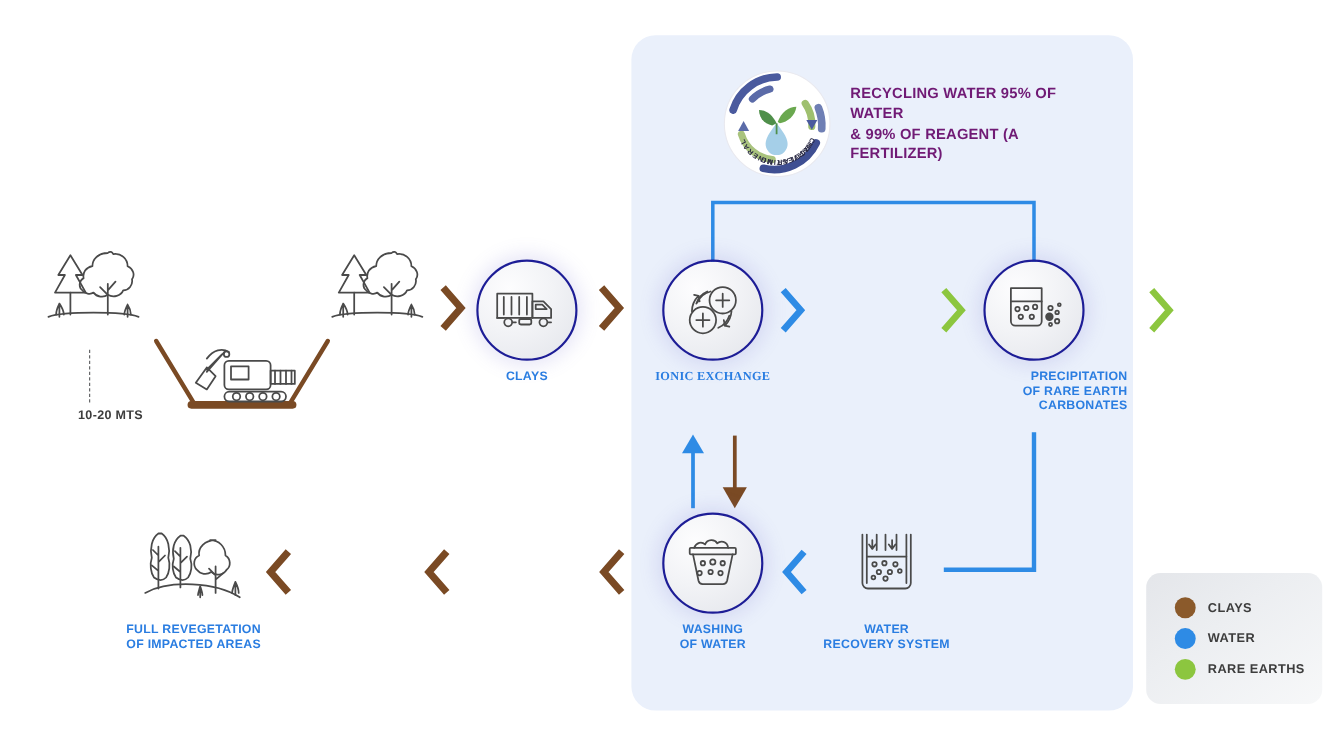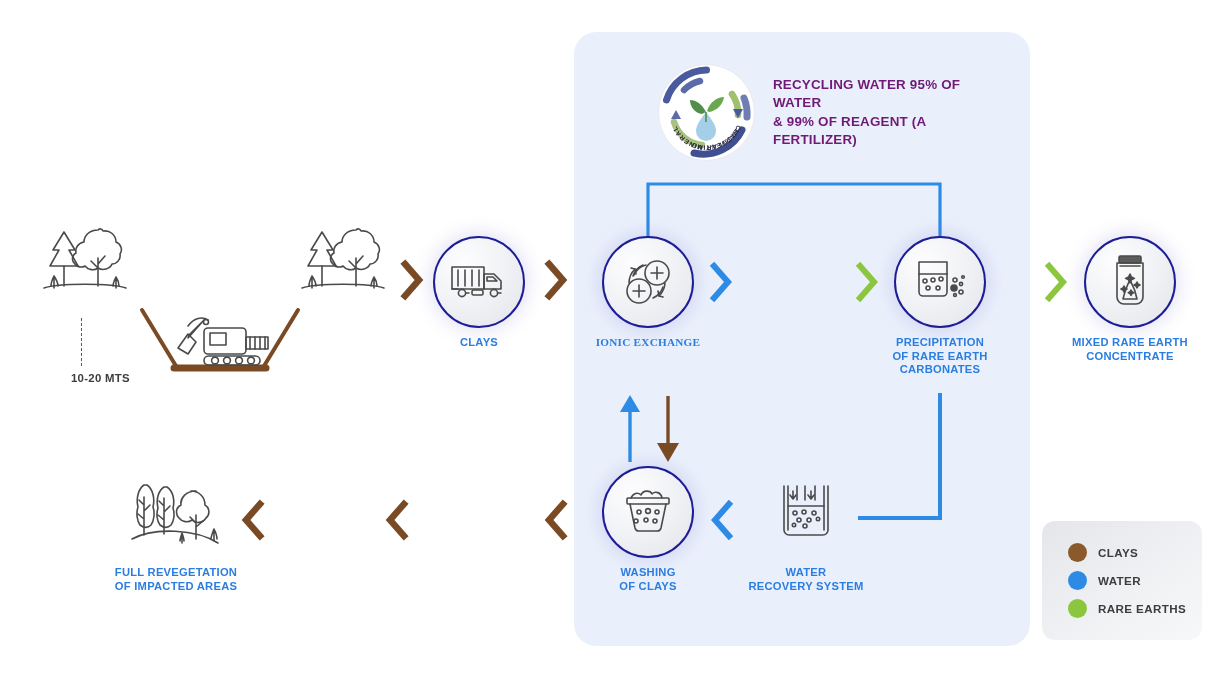--- a/index.html
+++ b/index.html
@@ -237,69 +237,51 @@
         <circle cx="17" cy="32" r="2"></circle>
           <circle cx="27" cy="32" r="2"></circle>
         <circle cx="44" cy="24" r="2"></circle>
           <circle cx="50" cy="28" r="1.6"></circle>
         <circle cx="43" cy="32" r="3" fill="#4a4a4a"></circle>
         <circle cx="50" cy="36" r="2"></circle>
           <circle cx="44" cy="39" r="1.4"></circle>
         <circle cx="52" cy="21" r="1.3"></circle>
       </svg>
     </div>
-    <div class="label" style="top:100px;">
+    <div class="label" style="top:100px;text-align:right;">
       <div>PRECIPITATION</div>
       <div>OF RARE EARTH</div>
       <div>CARBONATES</div>
     </div>
   </div>
 
   <div class="chev" style="left:1044px;top:260px;">
     <svg width="26" height="44" viewBox="0 0 26 44" fill="none" stroke="#8CC63F" stroke-width="6" stroke-linecap="square" stroke-linejoin="miter">
       <path d="M5 6 L19 22 L5 38"></path>
     </svg>
   </div>
 
-  <div class="node" style="left:1084px;top:236px;">
-    <div class="circle">
-      <svg class="ico" width="48" height="60" viewBox="0 0 48 60" fill="none" stroke="#4a4a4a" stroke-width="1.6" stroke-linecap="round" stroke-linejoin="round">
-        <rect x="13" y="4" width="22" height="7" rx="1.5" fill="#5c5c5c" stroke="#4a4a4a"></rect>
-        <path d="M11 11 h26 v34 a7 7 0 0 1 -7 7 h-12 a7 7 0 0 1 -7 -7 Z"></path>
-        <path d="M14 14 h20"></path>
-        <path d="M17 47 c3 -12 6 -17 7 -19 c1 2 5 8 7 19 Z"></path>
-        <path d="M24 22 l1.4 3 l3 1.4 l-3 1.4 l-1.4 3 l-1.4 -3 l-3 -1.4 l3 -1.4 Z" fill="#4a4a4a"></path>
-        <path d="M31 30 l1 2 l2 1 l-2 1 l-1 2 l-1 -2 l-2 -1 l2 -1 Z" fill="#4a4a4a"></path>
-        <path d="M18 34 l1 2 l2 1 l-2 1 l-1 2 l-1 -2 l-2 -1 l2 -1 Z" fill="#4a4a4a"></path>
-        <path d="M25 38 l.9 1.8 l1.8 .9 l-1.8 .9 l-.9 1.8 l-.9 -1.8 l-1.8 -.9 l1.8 -.9 Z" fill="#4a4a4a"></path>
-      </svg>
-    </div>
-    <div class="label" style="top:100px;width:180px;">
-      <div>MIXED RARE EARTH</div>
-      <div>CONCENTRATE</div>
-    </div>
-  </div>
 
   <div class="node" style="left:602px;top:466px;">
     <div class="circle">
       <svg class="ico" width="58" height="50" viewBox="0 0 58 50" fill="none" stroke="#4a4a4a" stroke-width="1.6" stroke-linecap="round" stroke-linejoin="round">
         <path d="M12 11 c2 -5 7 -6 10 -3 c2 -5 9 -5 11 -1 c3 -3 9 -2 10 4"></path>
         <rect x="8" y="11" width="42" height="6" rx="1"></rect>
         <path d="M11 17 l5 24 a4 4 0 0 0 4 3 h18 a4 4 0 0 0 4 -3 l5 -24"></path>
         <circle cx="20" cy="25" r="2"></circle>
           <circle cx="29" cy="24" r="2.4"></circle>
           <circle cx="38" cy="25" r="2"></circle>
         <circle cx="17" cy="34" r="2"></circle>
           <circle cx="27" cy="33" r="2"></circle>
           <circle cx="36" cy="34" r="2"></circle>
       </svg>
     </div>
     <div class="label" style="top:100px;">
       <div>WASHING</div>
-      <div>OF CLAYS</div>
+      <div>OF WATER</div>
     </div>
   </div>
 
   <div class="chev" style="left:710px;top:498px;">
     <svg width="26" height="44" viewBox="0 0 26 44" fill="none" stroke="#2E8BE5" stroke-width="6" stroke-linecap="square" stroke-linejoin="miter">
       <path d="M19 6 L5 22 L19 38"></path>
     </svg>
   </div>
 
   <div class="node" style="left:760px;top:466px;">

